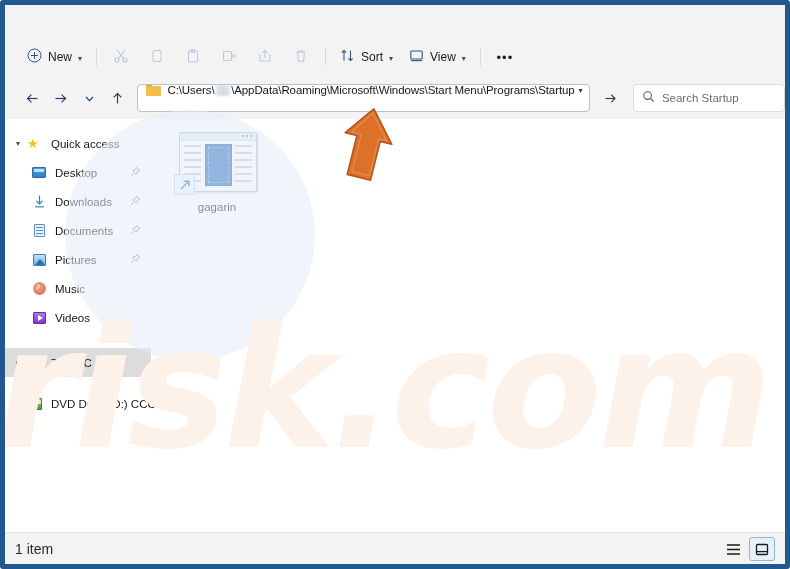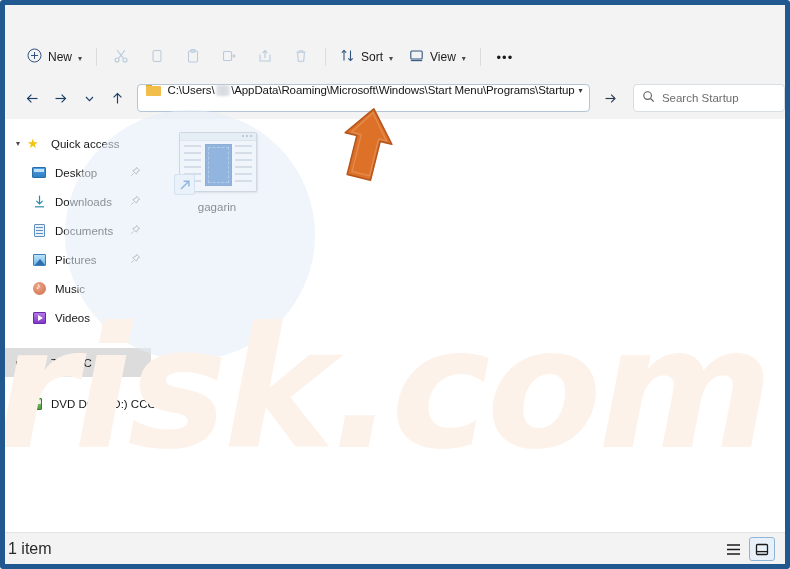--- a/index.html
+++ b/index.html
@@ -448,22 +448,22 @@
   .statusbar {
     position: absolute;
     left: 0; top: 527px;
     width: 780px; height: 32px;
     background: #f3f3f3;
     border-top: 1px solid #e2e2e2;
     display: flex;
     align-items: center;
   }
   .status-text {
-    margin-left: 3px;
-    font-size: 16px;
+    margin-left: 10px;
+    font-size: 14px;
     color: #2b2b2b;
   }
   .status-views {
     margin-left: auto;
     margin-right: 10px;
     display: flex;
     align-items: center;
     gap: 4px;
   }
   .view-tog {

